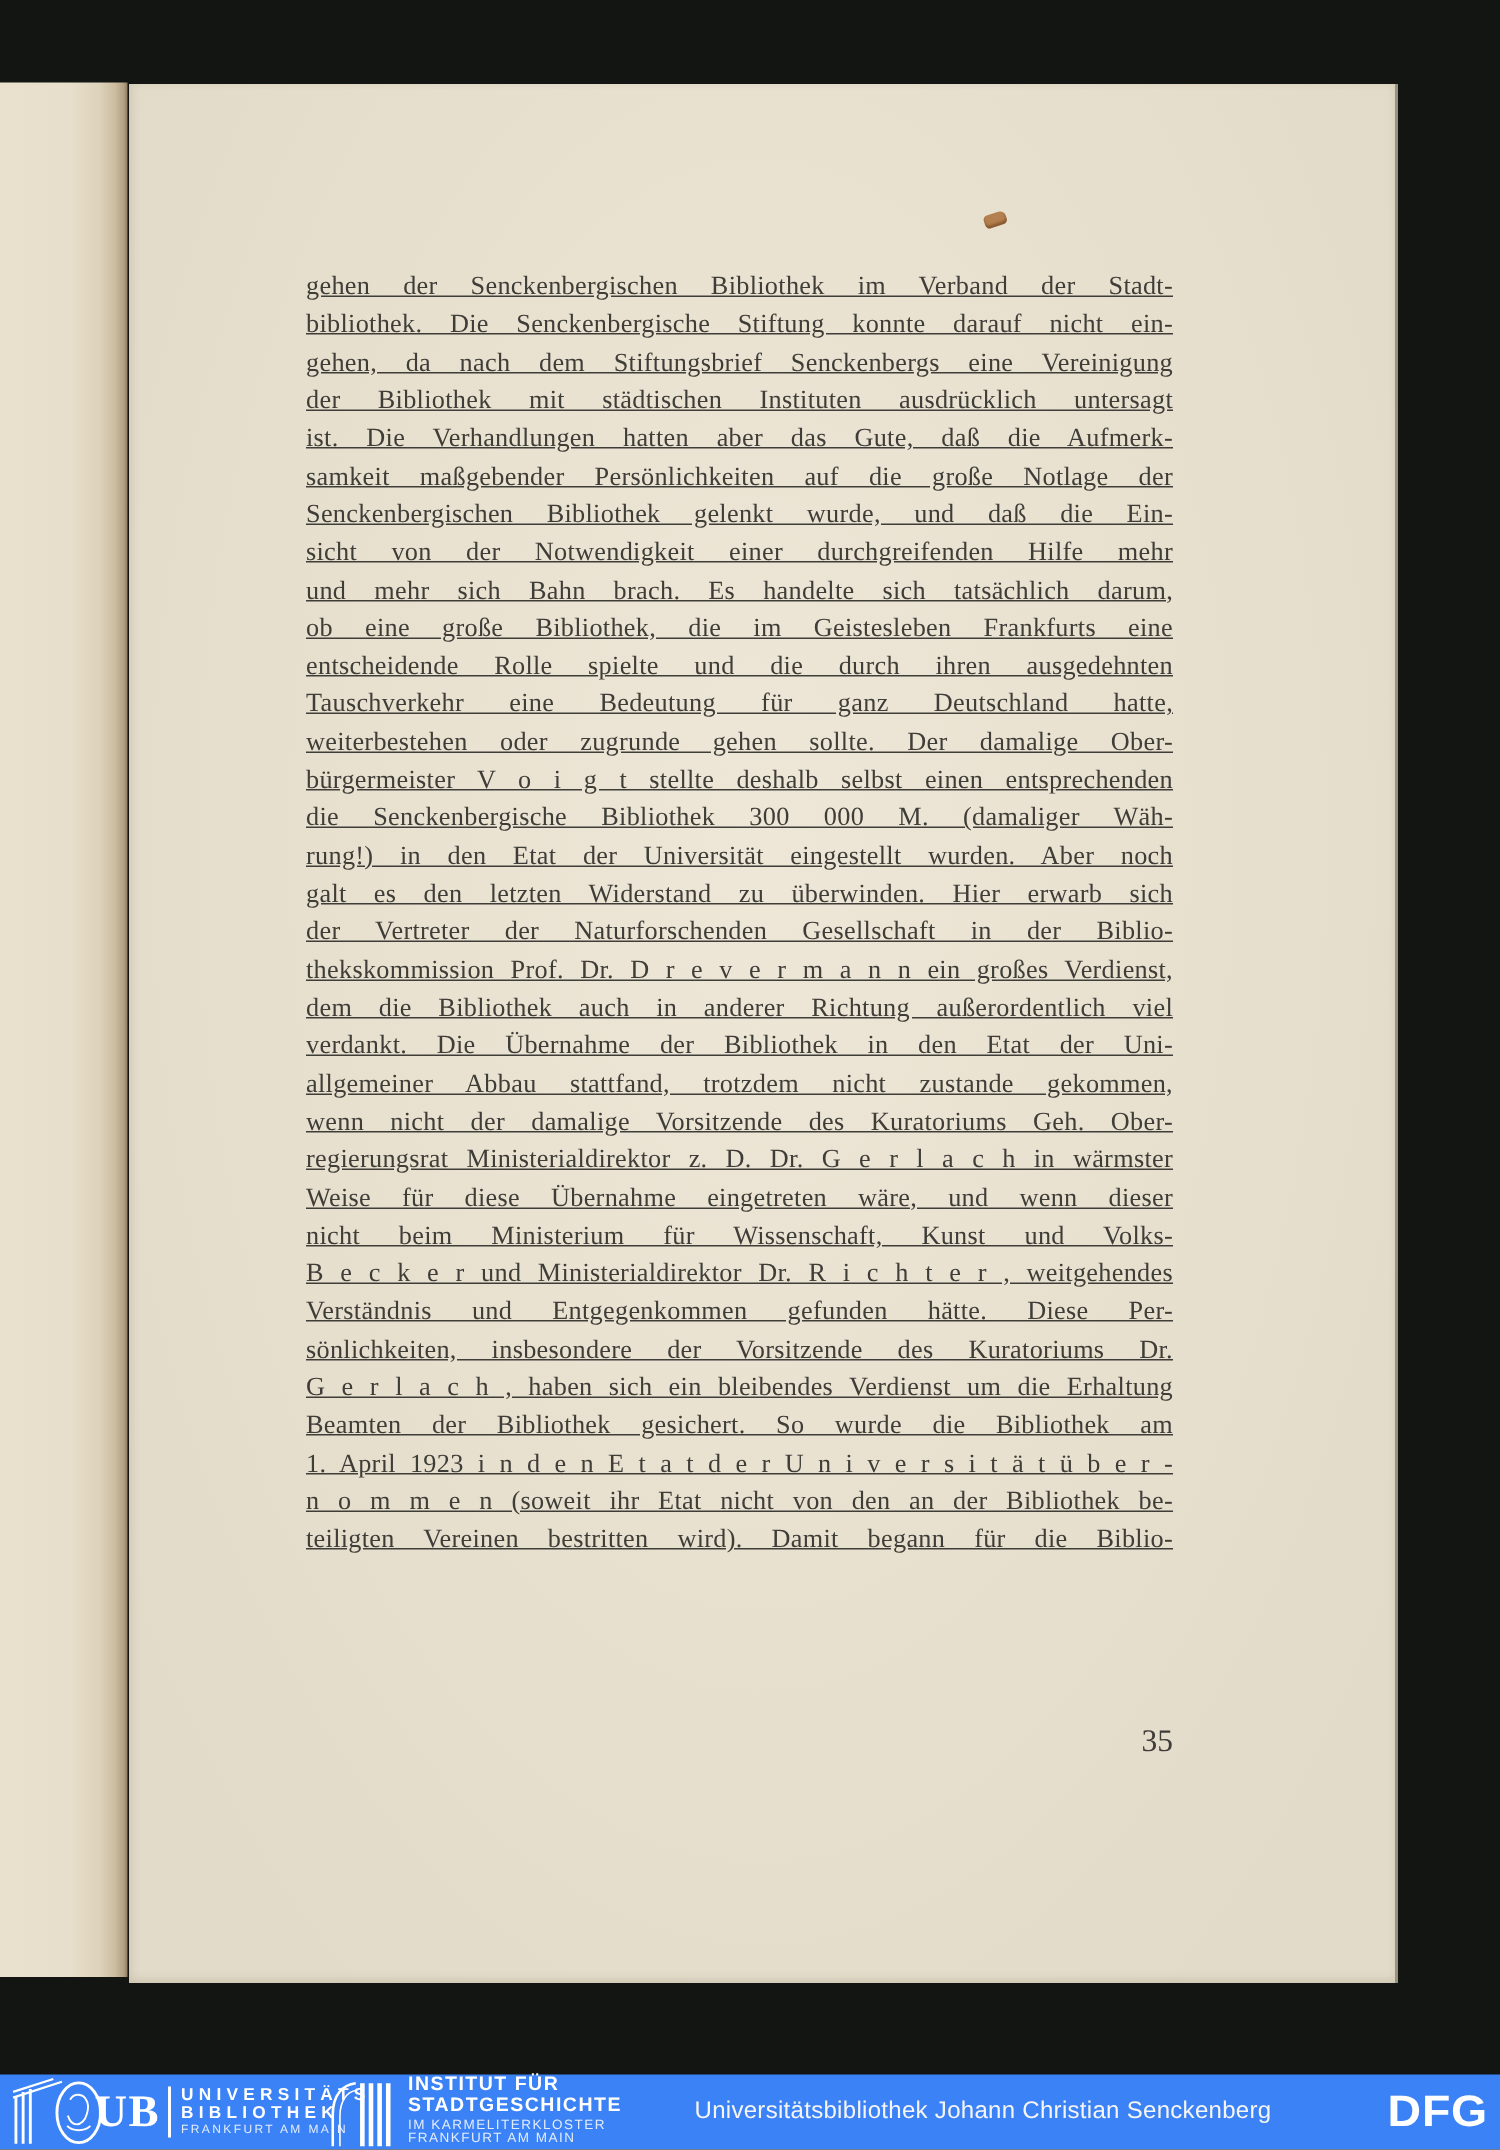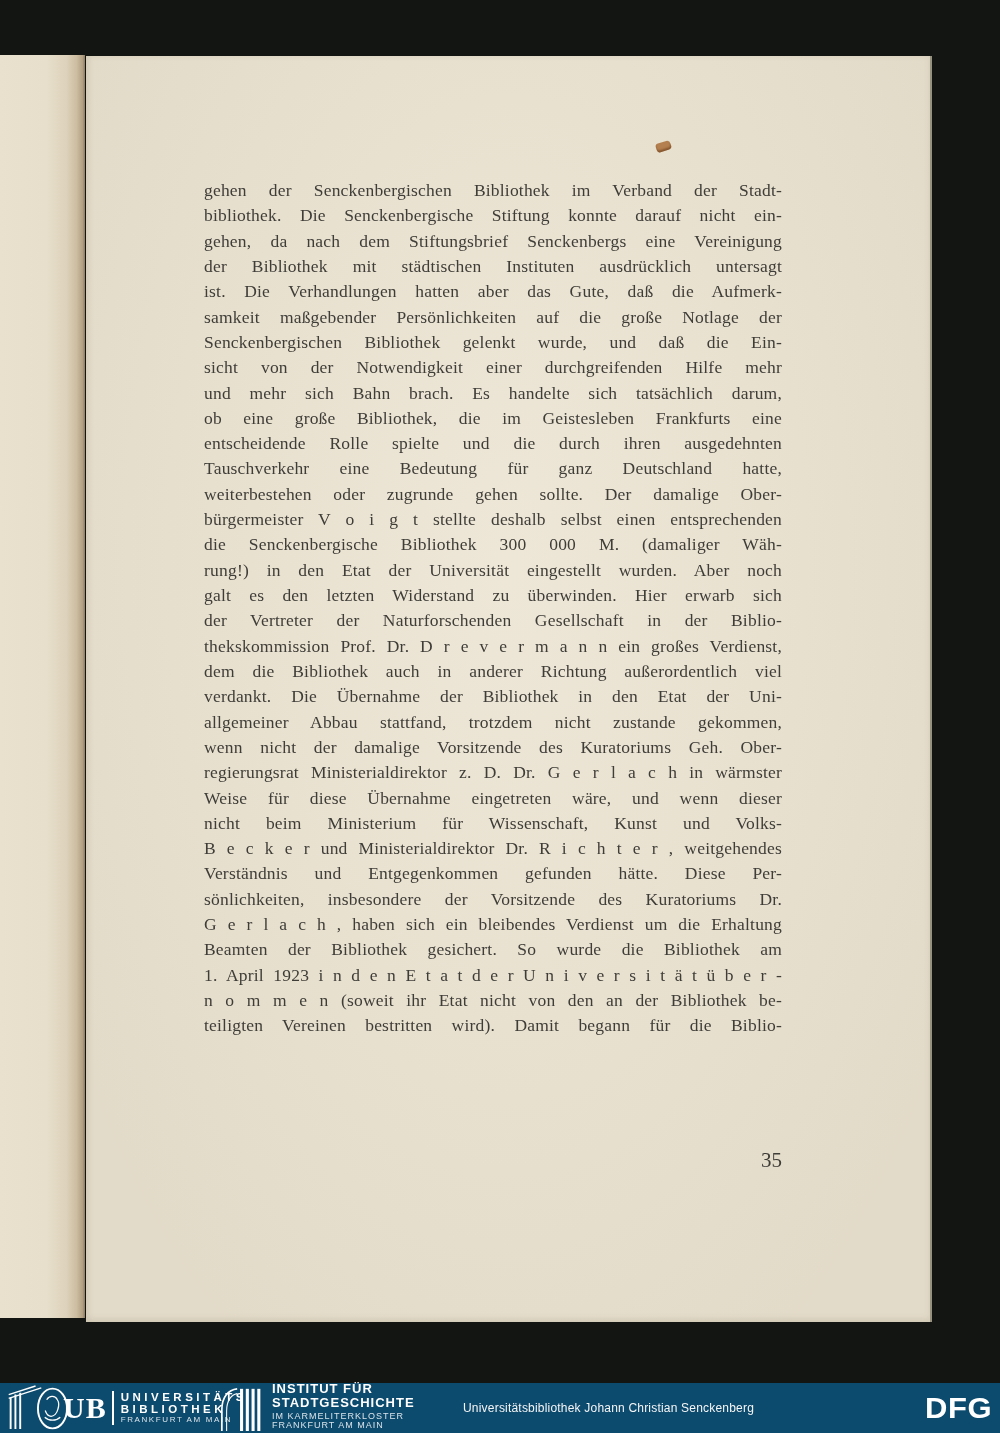--- a/index.html
+++ b/index.html
@@ -30,58 +30,59 @@
   .speck{
     position:absolute;left:570px;top:86px;width:15px;height:9px;
     background:#b5804f;border-radius:3px 4px 3px 3px;
     transform:rotate(-18deg);
     box-shadow:inset 0 -2px 2px rgba(90,45,15,0.5);
   }
 
   .textblock{
     position:absolute;left:118px;top:122px;width:578px;
     color:#3f3d38;
+    text-decoration:underline;
   }
   .text-line{
     font-size:17.5px;
     height:25.32px;line-height:25.32px;
     text-align:justify;text-align-last:justify;
     overflow:hidden;
     letter-spacing:0.2px;
   }
   .pagenum{
     position:absolute;left:630px;top:1092px;width:66px;
     text-align:right;font-size:21px;color:#3f3d38;
   }
 
   
   .footer{
     position:absolute;left:0;bottom:0;width:1000px;height:50px;
-    background:#0c4a6e;
+    background:#3b82f6;
     font-family:"Liberation Sans", sans-serif;color:#fff;
   }
   .ub-logo{position:absolute;left:6px;top:3px;height:44px;display:flex;align-items:center;}
   .ub-abbrev{
     font-family:"Liberation Serif", serif;font-weight:bold;font-size:30px;
     margin-left:-6px;margin-right:5px;letter-spacing:1px;
   }
   .ub-divider{width:2px;height:34px;background:#fff;margin-right:7px;}
   .ub-text{display:flex;flex-direction:column;justify-content:center;line-height:1.05;}
   .ub-line1,.ub-line2{font-weight:bold;font-size:11.5px;letter-spacing:3.5px;}
   .ub-line3{font-size:8px;letter-spacing:1.6px;color:rgba(255,255,255,0.85);margin-top:1px;}
 
   .st-logo{position:absolute;left:218px;top:2px;height:46px;display:flex;align-items:flex-end;}
   .st-text{display:flex;flex-direction:column;justify-content:center;line-height:1.08;margin-left:8px;}
   .st-line1,.st-line2{font-weight:bold;font-size:13px;letter-spacing:1px;}
   .st-line3,.st-line4{font-size:9px;letter-spacing:1px;color:rgba(255,255,255,0.85);}
   .st-line3{margin-top:2px;}
 
   .footer-title{
     position:absolute;left:463px;top:0;height:50px;display:flex;align-items:center;
-    font-size:12px;color:#f5f5f5;letter-spacing:0.2px;
+    font-size:16px;color:#f5f5f5;letter-spacing:0.2px;
   }
   .dfg{
     position:absolute;right:8px;top:0;height:50px;display:flex;align-items:center;
     font-weight:900;font-size:31px;letter-spacing:0.5px;
     transform:scaleY(0.95);
   }
   svg{display:block;}
 </style>
 </head>
 <body>

